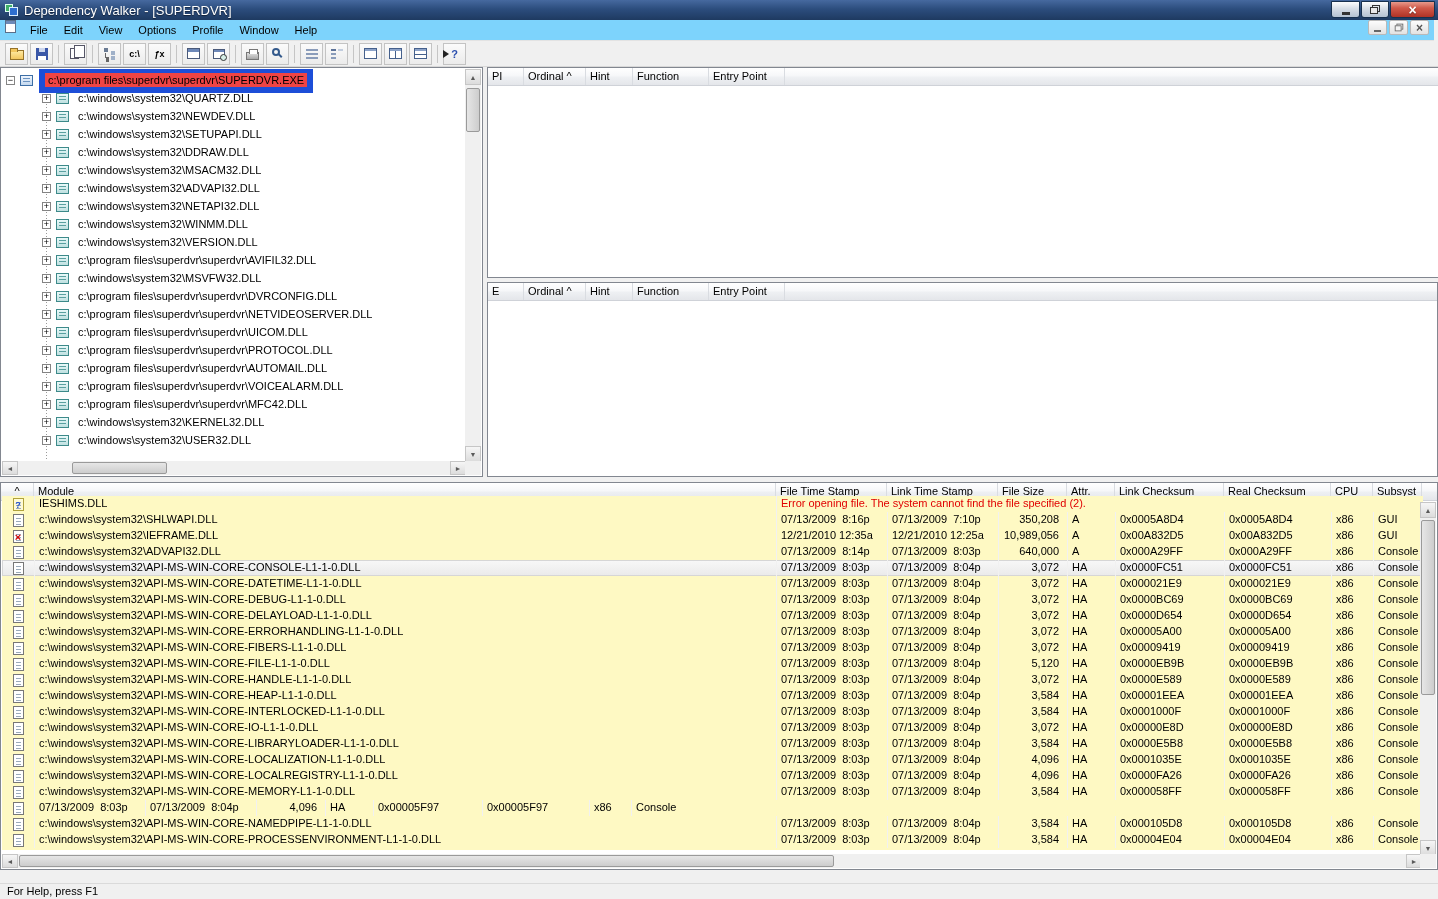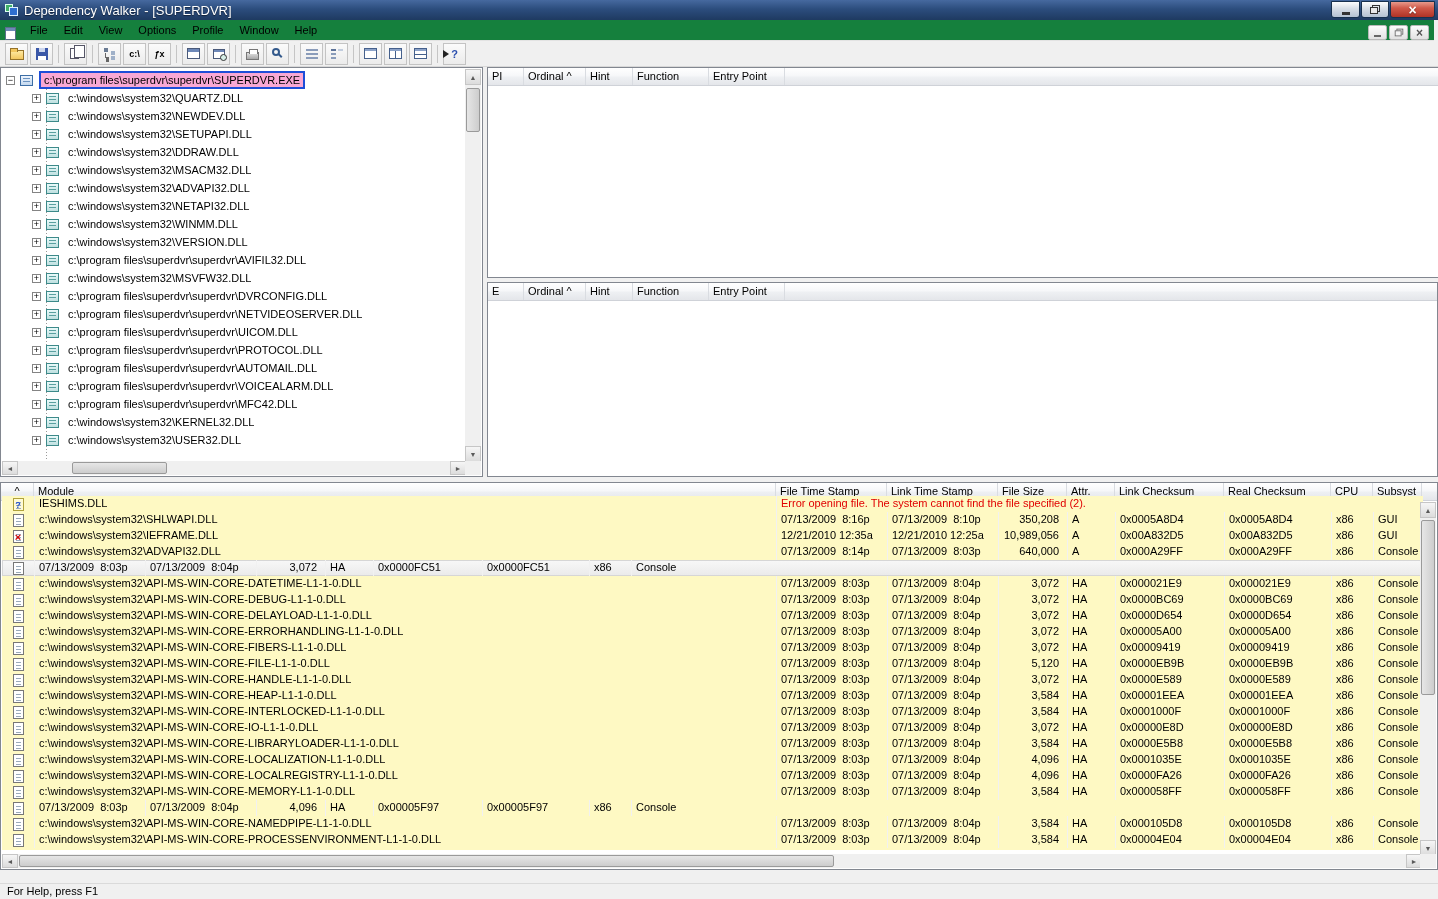--- a/index.html
+++ b/index.html
@@ -21,22 +21,22 @@
     display:flex;align-items:center;justify-content:center}
   .winbtn.min{width:29px}.winbtn.max{width:28px}
   .winbtn.close{width:45px;background:linear-gradient(#e79a8c,#d05a4a 40%,#b03225)}
   .g-min{width:8px;height:3px;background:#333;margin-top:7px}
   .g-restore{position:relative;width:10px;height:9px}
   .g-restore::before{content:"";position:absolute;right:0;top:0;width:6px;height:5px;border:1px solid #333}
   .g-restore::after{content:"";position:absolute;left:0;bottom:0;width:6px;height:5px;border:1px solid #333;background:#e8e8e8}
   .g-close::before{content:"\00d7";color:#fff;font-size:14px;font-weight:bold;line-height:14px;text-shadow:0 1px 1px rgba(0,0,0,.4)}
 
   
-  .menubar{position:absolute;left:0;top:20px;right:4px;height:21px;background:#15803d;
-    display:flex;align-items:flex-end;border-bottom:1px solid #e3e3e3;padding-left:5px}
+  .menubar{position:absolute;left:0;top:20px;right:4px;height:21px;background:#7dd3fc;
+    display:flex;align-items:flex-start;border-bottom:1px solid #e3e3e3;padding-left:5px}
   .mdi-icon{width:11px;height:13px;background:#fff;border:1px solid #5a6f8a;position:relative;margin-right:6px;flex:0 0 auto}
   .mdi-icon::before{content:"";position:absolute;left:0;right:0;top:0;height:3px;background:#6d8ab8}
   .menu-items{display:flex;height:100%}
   .menu-item{padding:0 8px;line-height:20px;cursor:default}
   .mdi-btns{margin-left:auto;display:flex;gap:2px;padding-right:5px}
   .mdibtn{width:19px;height:15px;border:1px solid #b9b9b9;border-radius:2px;
     background:linear-gradient(#fcfcfc,#e2e2e2);display:flex;align-items:center;justify-content:center}
   .mdibtn .g-min{width:7px;height:2px;background:#666;margin-top:6px}
   .mdibtn .g-restore{transform:scale(.85)}
   .mdibtn .g-restore::before,.mdibtn .g-restore::after{border-color:#666;background:#f4f4f4}
@@ -109,32 +109,32 @@
   .th0{width:33px}.th1{width:742px}.th2{width:111px}.th3{width:111px}.th4{width:69px}
   .th5{width:48px}.th6{width:109px}.th7{width:107px}.th8{width:42px}.th9{width:49px}
   .pane-body{position:absolute;left:1px;right:1px;top:19px;bottom:1px;background:#fff}
 
   
   .tree-content{position:absolute;left:1px;top:1px;width:464px;height:393px;overflow:hidden;padding-top:2px}
   .dotline{position:absolute;left:44px;top:20px;height:372px;width:1px;
     background:repeating-linear-gradient(to bottom,#9a9a9a 0 1px,transparent 1px 3px)}
   .tree-row{height:18px;display:flex;align-items:center;white-space:nowrap;position:relative}
   .tree-row.root{padding-left:4px}
-  .tree-row.child{padding-left:30px}
+  .tree-row.child{padding-left:40px}
   .expander{width:9px;height:9px;border:1px solid #848484;background:#fff;flex:0 0 auto;
     margin-right:5px;font-size:9px;line-height:7px;text-align:center;position:relative}
   .expander.minus::before{content:"\2212";position:absolute;left:0;right:0;top:0}
   .expander.plus::before{content:"+";position:absolute;left:0;right:0;top:0}
   .mod-icon{width:13px;height:11px;border:1px solid #3d8a8a;background:linear-gradient(#eafafa,#bfe0e0);
     flex:0 0 auto;margin-right:6px;position:relative}
   .mod-icon::before{content:"";position:absolute;left:2px;right:2px;top:2px;height:1px;background:#5aa0a0;box-shadow:0 3px 0 #5aa0a0}
   .mod-icon.exe{border-color:#3c6ea5;background:linear-gradient(#eef4fc,#c3d8ef)}
   .mod-icon.exe::before{background:#6b93c0;box-shadow:0 3px 0 #6b93c0}
   .tree-label{padding:1px 3px}
-  .tree-label.sel{background:#f9a8d4;border:2px solid #1d4ed8}
+  .tree-label.sel{background:#ef4444;border:6px solid #1d4ed8}
 
   
   .tbody{position:absolute;left:1px;top:13px;width:1421px;height:354px;background:#fef9c3;overflow:hidden}
   .trow{display:flex;height:16px;align-items:center}
   .trow.selected{background:linear-gradient(#f8f8f8,#eaeaea);box-shadow:inset 0 0 0 1px #d6d6d6}
   .tcell{flex:0 0 auto;height:16px;line-height:15px;padding:0 4px;white-space:pre;overflow:hidden;border-right:1px solid #f1f1f1}
   .tcell.c0{width:33px;display:flex;align-items:center;justify-content:center;padding:0}
   .tcell.c1{width:742px}
   .tcell.c2{width:111px}.tcell.c3{width:111px}
   .tcell.c4{width:69px;text-align:right;padding-right:8px}
@@ -458,21 +458,21 @@
     <div class="tbody">
         <div class="trow">
           <div class="tcell c0"><span class="doc doc-missing"></span></div>
           <div class="tcell c1">IESHIMS.DLL</div>
           <div class="tcell err">Error opening file. The system cannot find the file specified (2).</div>
         </div>
         <div class="trow">
           <div class="tcell c0"><span class="doc"></span></div>
           <div class="tcell c1">c:\windows\system32\SHLWAPI.DLL</div>
           <div class="tcell c2">07/13/2009  8:16p</div>
-          <div class="tcell c3">07/13/2009  8:10p</div>
+          <div class="tcell c3">07/13/2009  7:10p</div>
           <div class="tcell c4">350,208</div>
           <div class="tcell c5">A</div>
           <div class="tcell c6">0x0005A8D4</div>
           <div class="tcell c7">0x0005A8D4</div>
           <div class="tcell c8">x86</div>
           <div class="tcell c9">GUI</div>
         </div>
         <div class="trow">
           <div class="tcell c0"><span class="doc doc-warn"></span></div>
           <div class="tcell c1">c:\windows\system32\IEFRAME.DLL</div>
@@ -492,20 +492,21 @@
           <div class="tcell c3">07/13/2009  8:03p</div>
           <div class="tcell c4">640,000</div>
           <div class="tcell c5">A</div>
           <div class="tcell c6">0x000A29FF</div>
           <div class="tcell c7">0x000A29FF</div>
           <div class="tcell c8">x86</div>
           <div class="tcell c9">Console</div>
         </div>
         <div class="trow selected">
           <div class="tcell c0"><span class="doc"></span></div>
+          <div class="tcell c1">c:\windows\system32\API-MS-WIN-CORE-CONSOLE-L1-1-0.DLL</div>
           <div class="tcell c2">07/13/2009  8:03p</div>
           <div class="tcell c3">07/13/2009  8:04p</div>
           <div class="tcell c4">3,072</div>
           <div class="tcell c5">HA</div>
           <div class="tcell c6">0x0000FC51</div>
           <div class="tcell c7">0x0000FC51</div>
           <div class="tcell c8">x86</div>
           <div class="tcell c9">Console</div>
         </div>
         <div class="trow">

